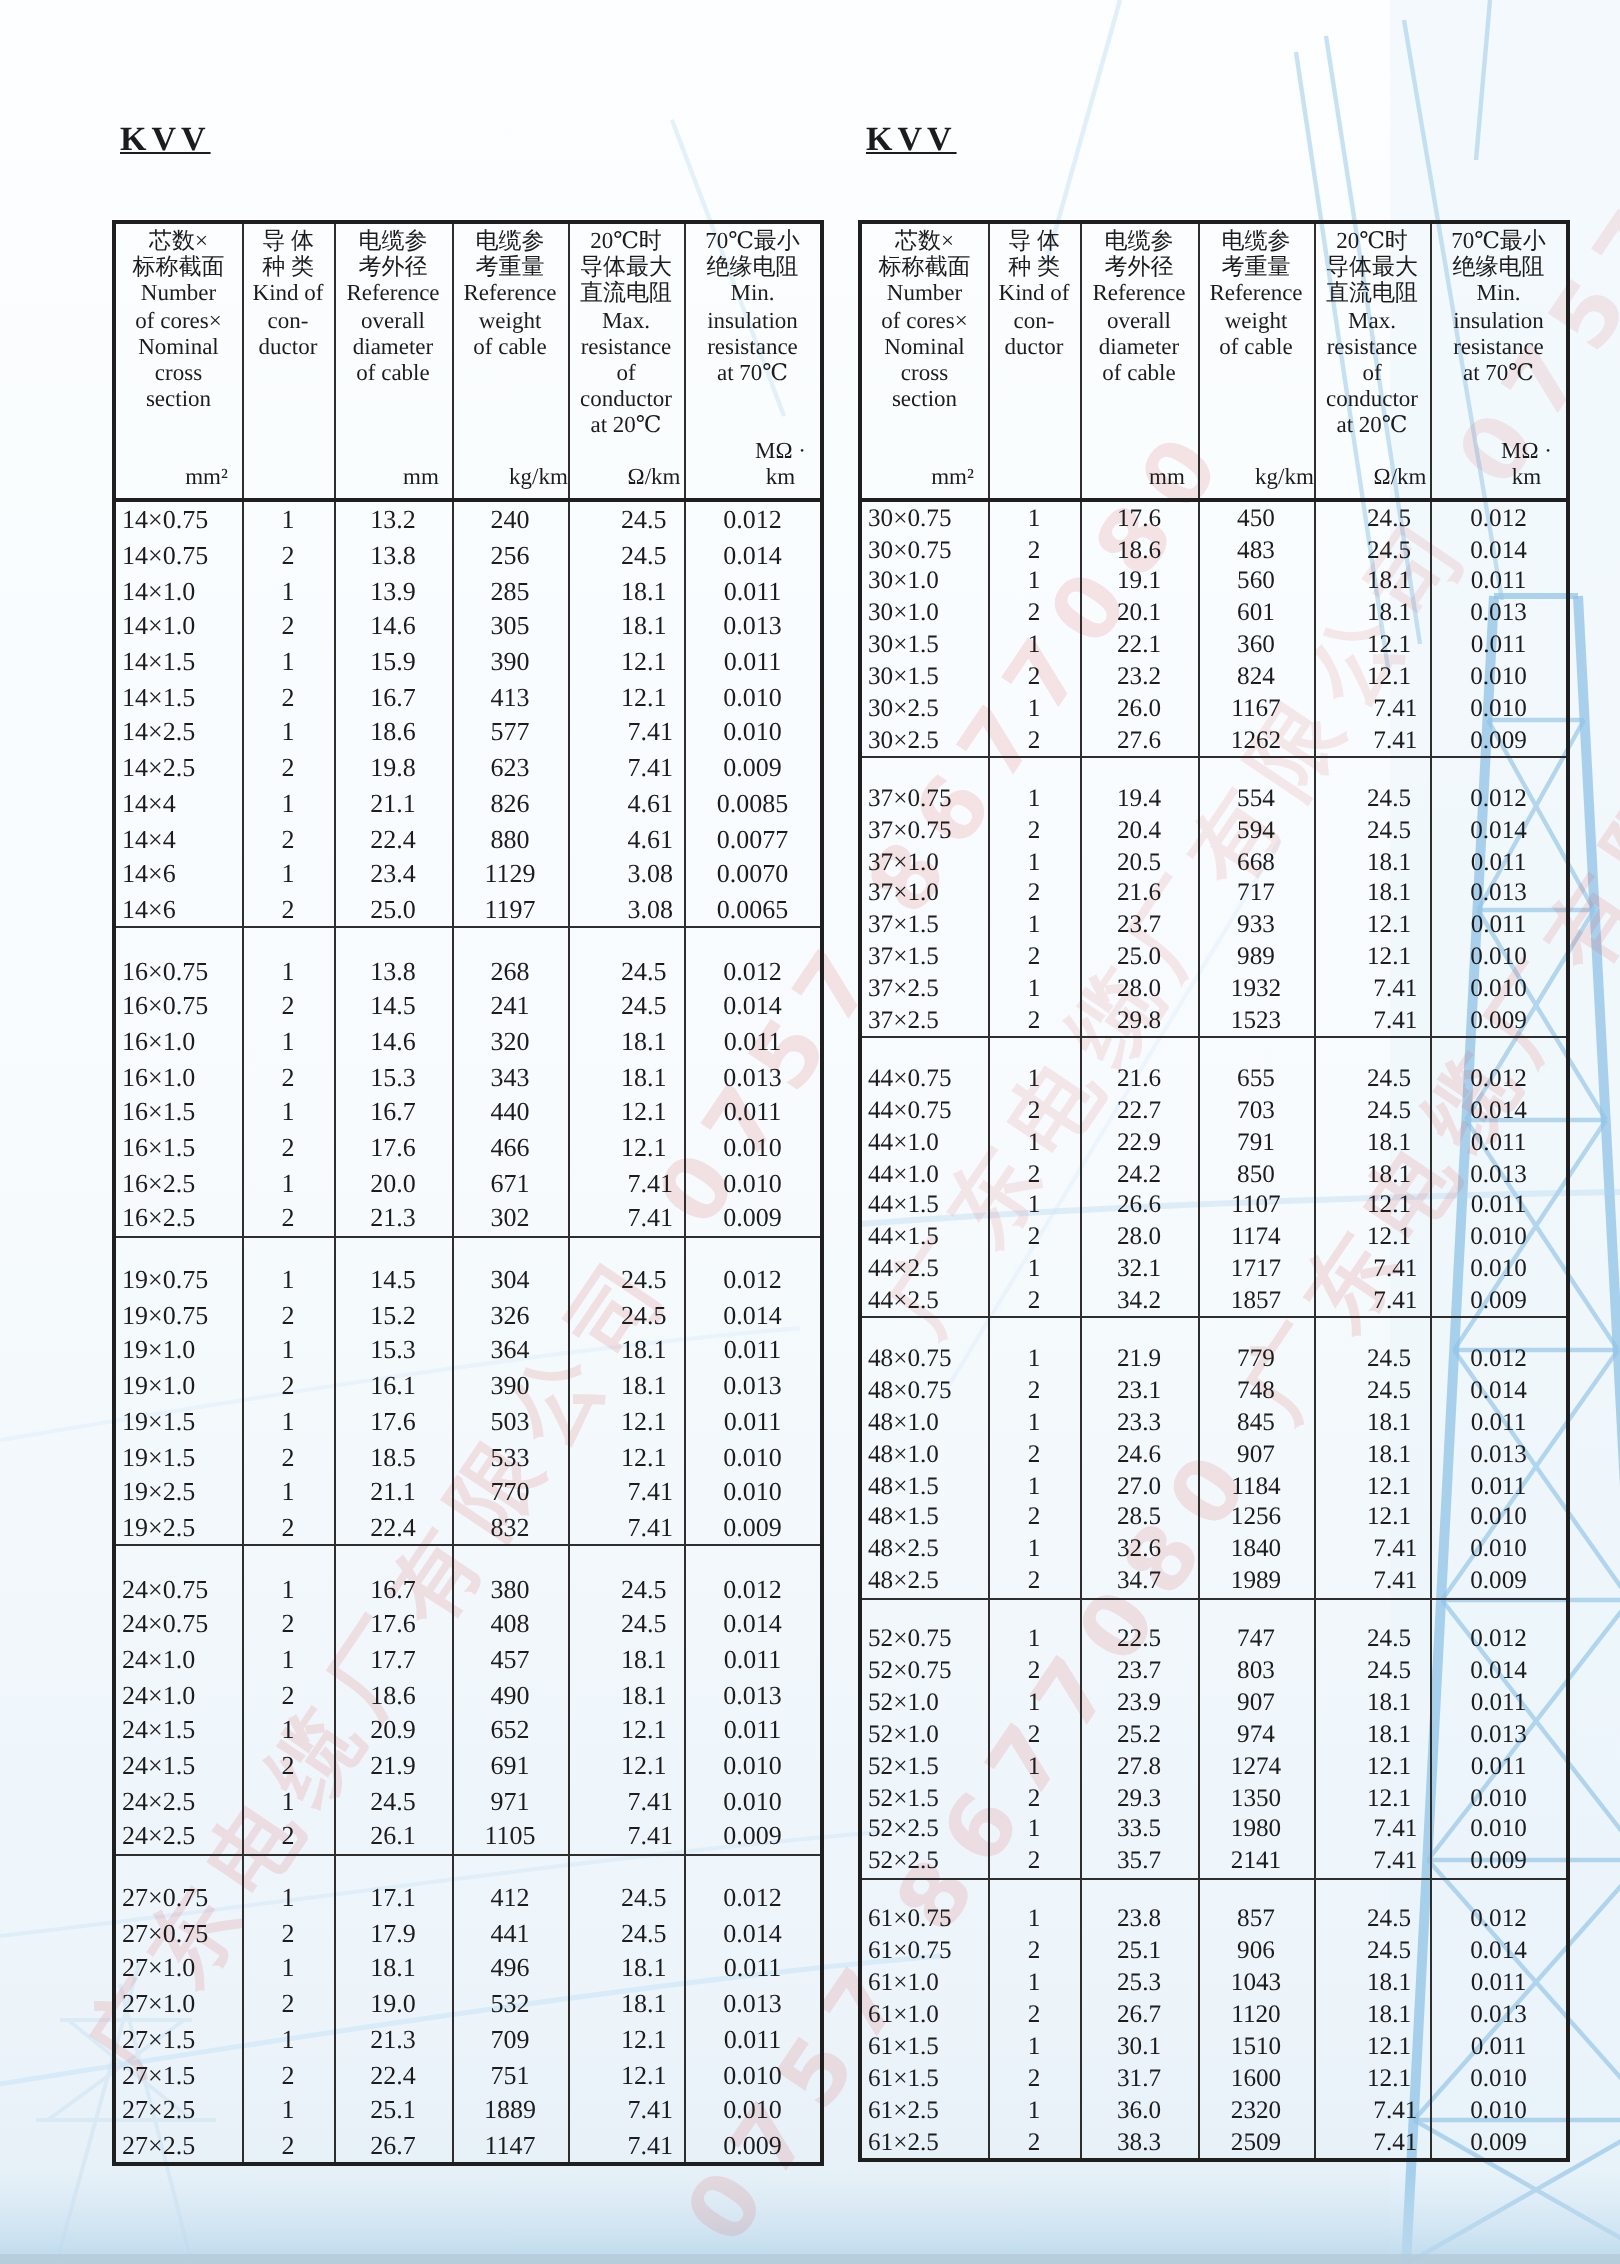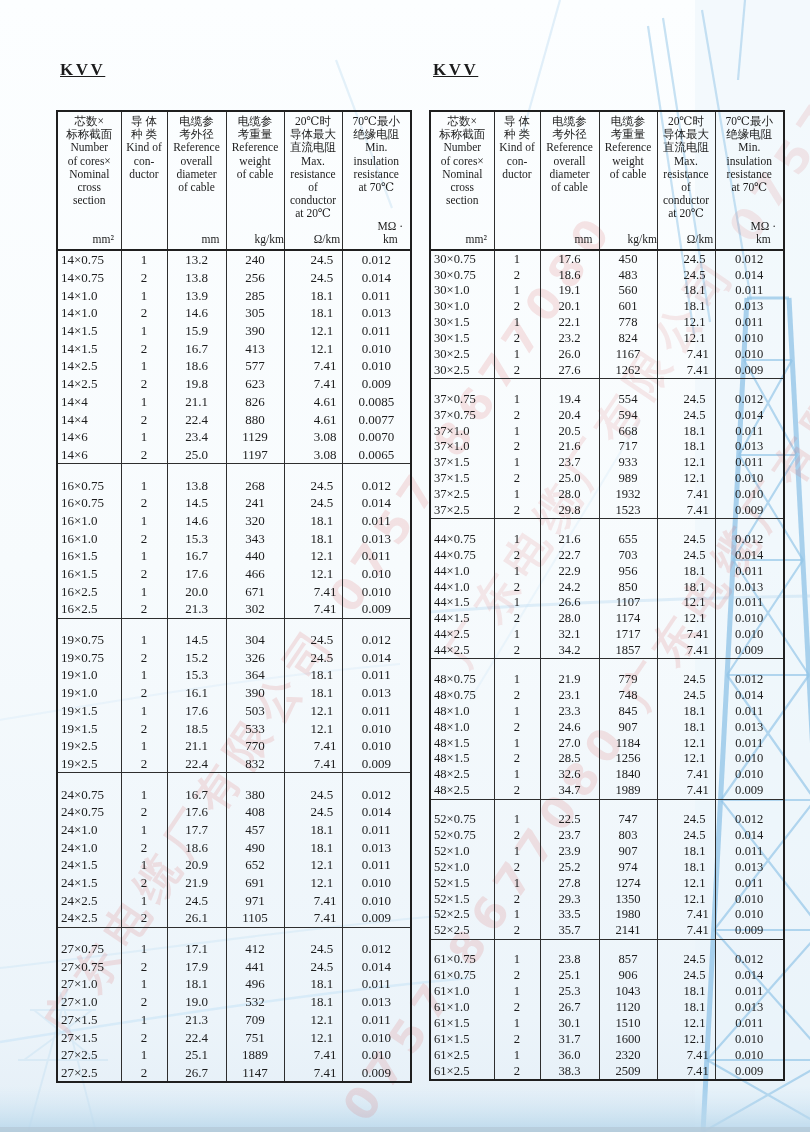--- a/index.html
+++ b/index.html
@@ -693,21 +693,21 @@
           <td class="c1">2</td>
           <td class="c2">20.1</td>
           <td class="c3">601</td>
           <td class="c4">18.1</td>
           <td class="c5">0.013</td>
         </tr>
         <tr class="data">
           <td class="c0">30×1.5</td>
           <td class="c1">1</td>
           <td class="c2">22.1</td>
-          <td class="c3">778</td>
+          <td class="c3">360</td>
           <td class="c4">12.1</td>
           <td class="c5">0.011</td>
         </tr>
         <tr class="data">
           <td class="c0">30×1.5</td>
           <td class="c1">2</td>
           <td class="c2">23.2</td>
           <td class="c3">824</td>
           <td class="c4">12.1</td>
           <td class="c5">0.010</td>
@@ -825,21 +825,21 @@
           <td class="c1">2</td>
           <td class="c2">22.7</td>
           <td class="c3">703</td>
           <td class="c4">24.5</td>
           <td class="c5">0.014</td>
         </tr>
         <tr class="data">
           <td class="c0">44×1.0</td>
           <td class="c1">1</td>
           <td class="c2">22.9</td>
-          <td class="c3">956</td>
+          <td class="c3">791</td>
           <td class="c4">18.1</td>
           <td class="c5">0.011</td>
         </tr>
         <tr class="data">
           <td class="c0">44×1.0</td>
           <td class="c1">2</td>
           <td class="c2">24.2</td>
           <td class="c3">850</td>
           <td class="c4">18.1</td>
           <td class="c5">0.013</td>

